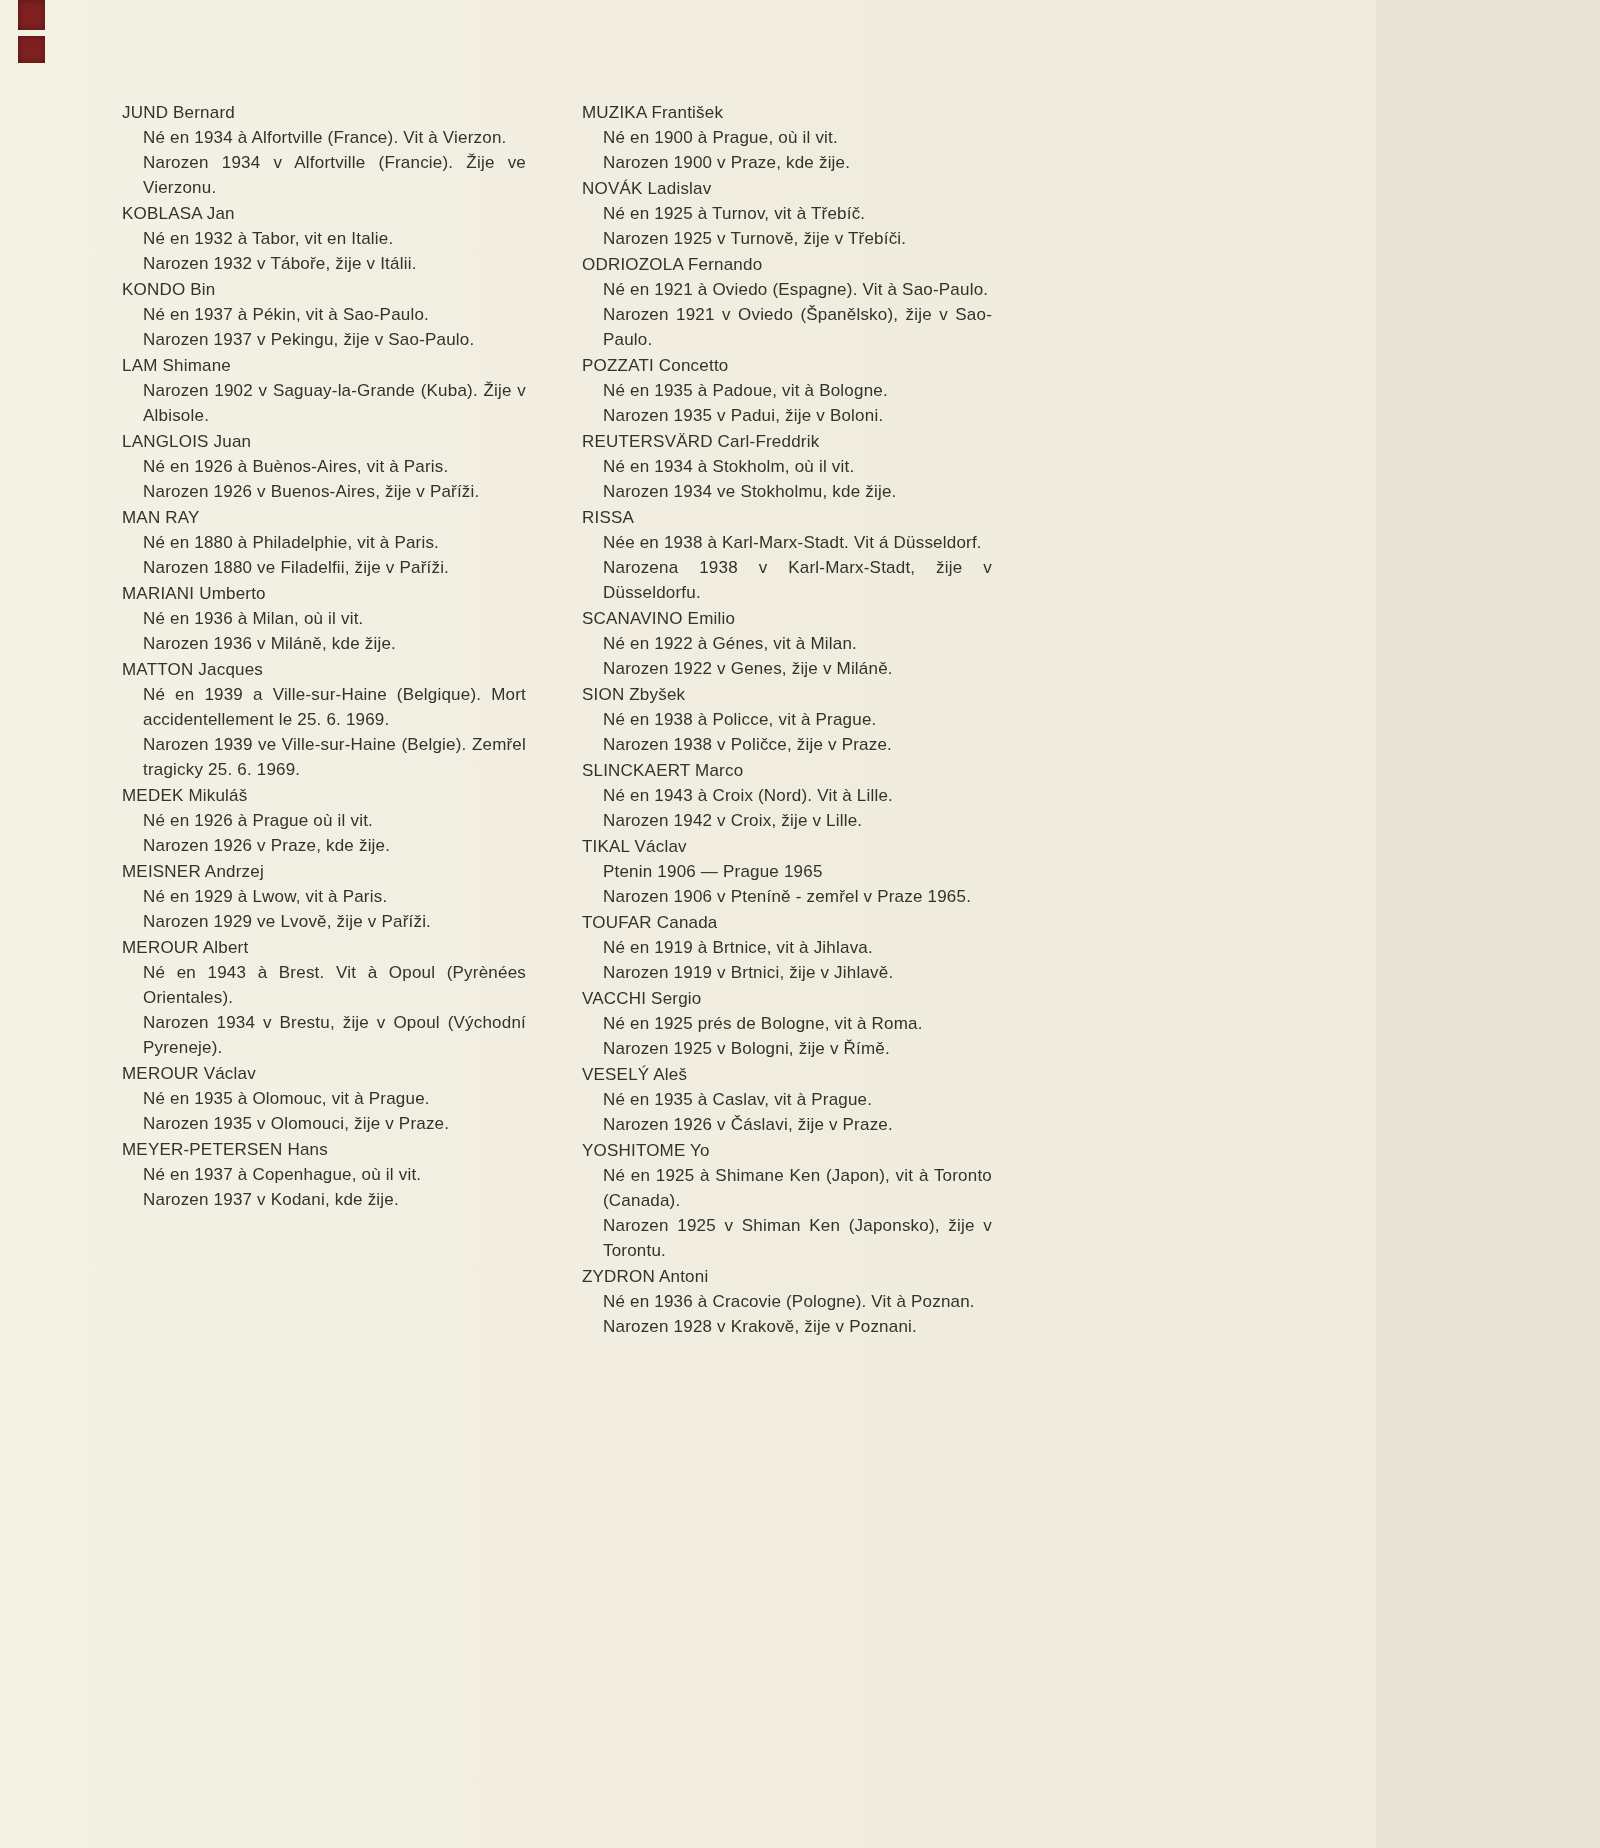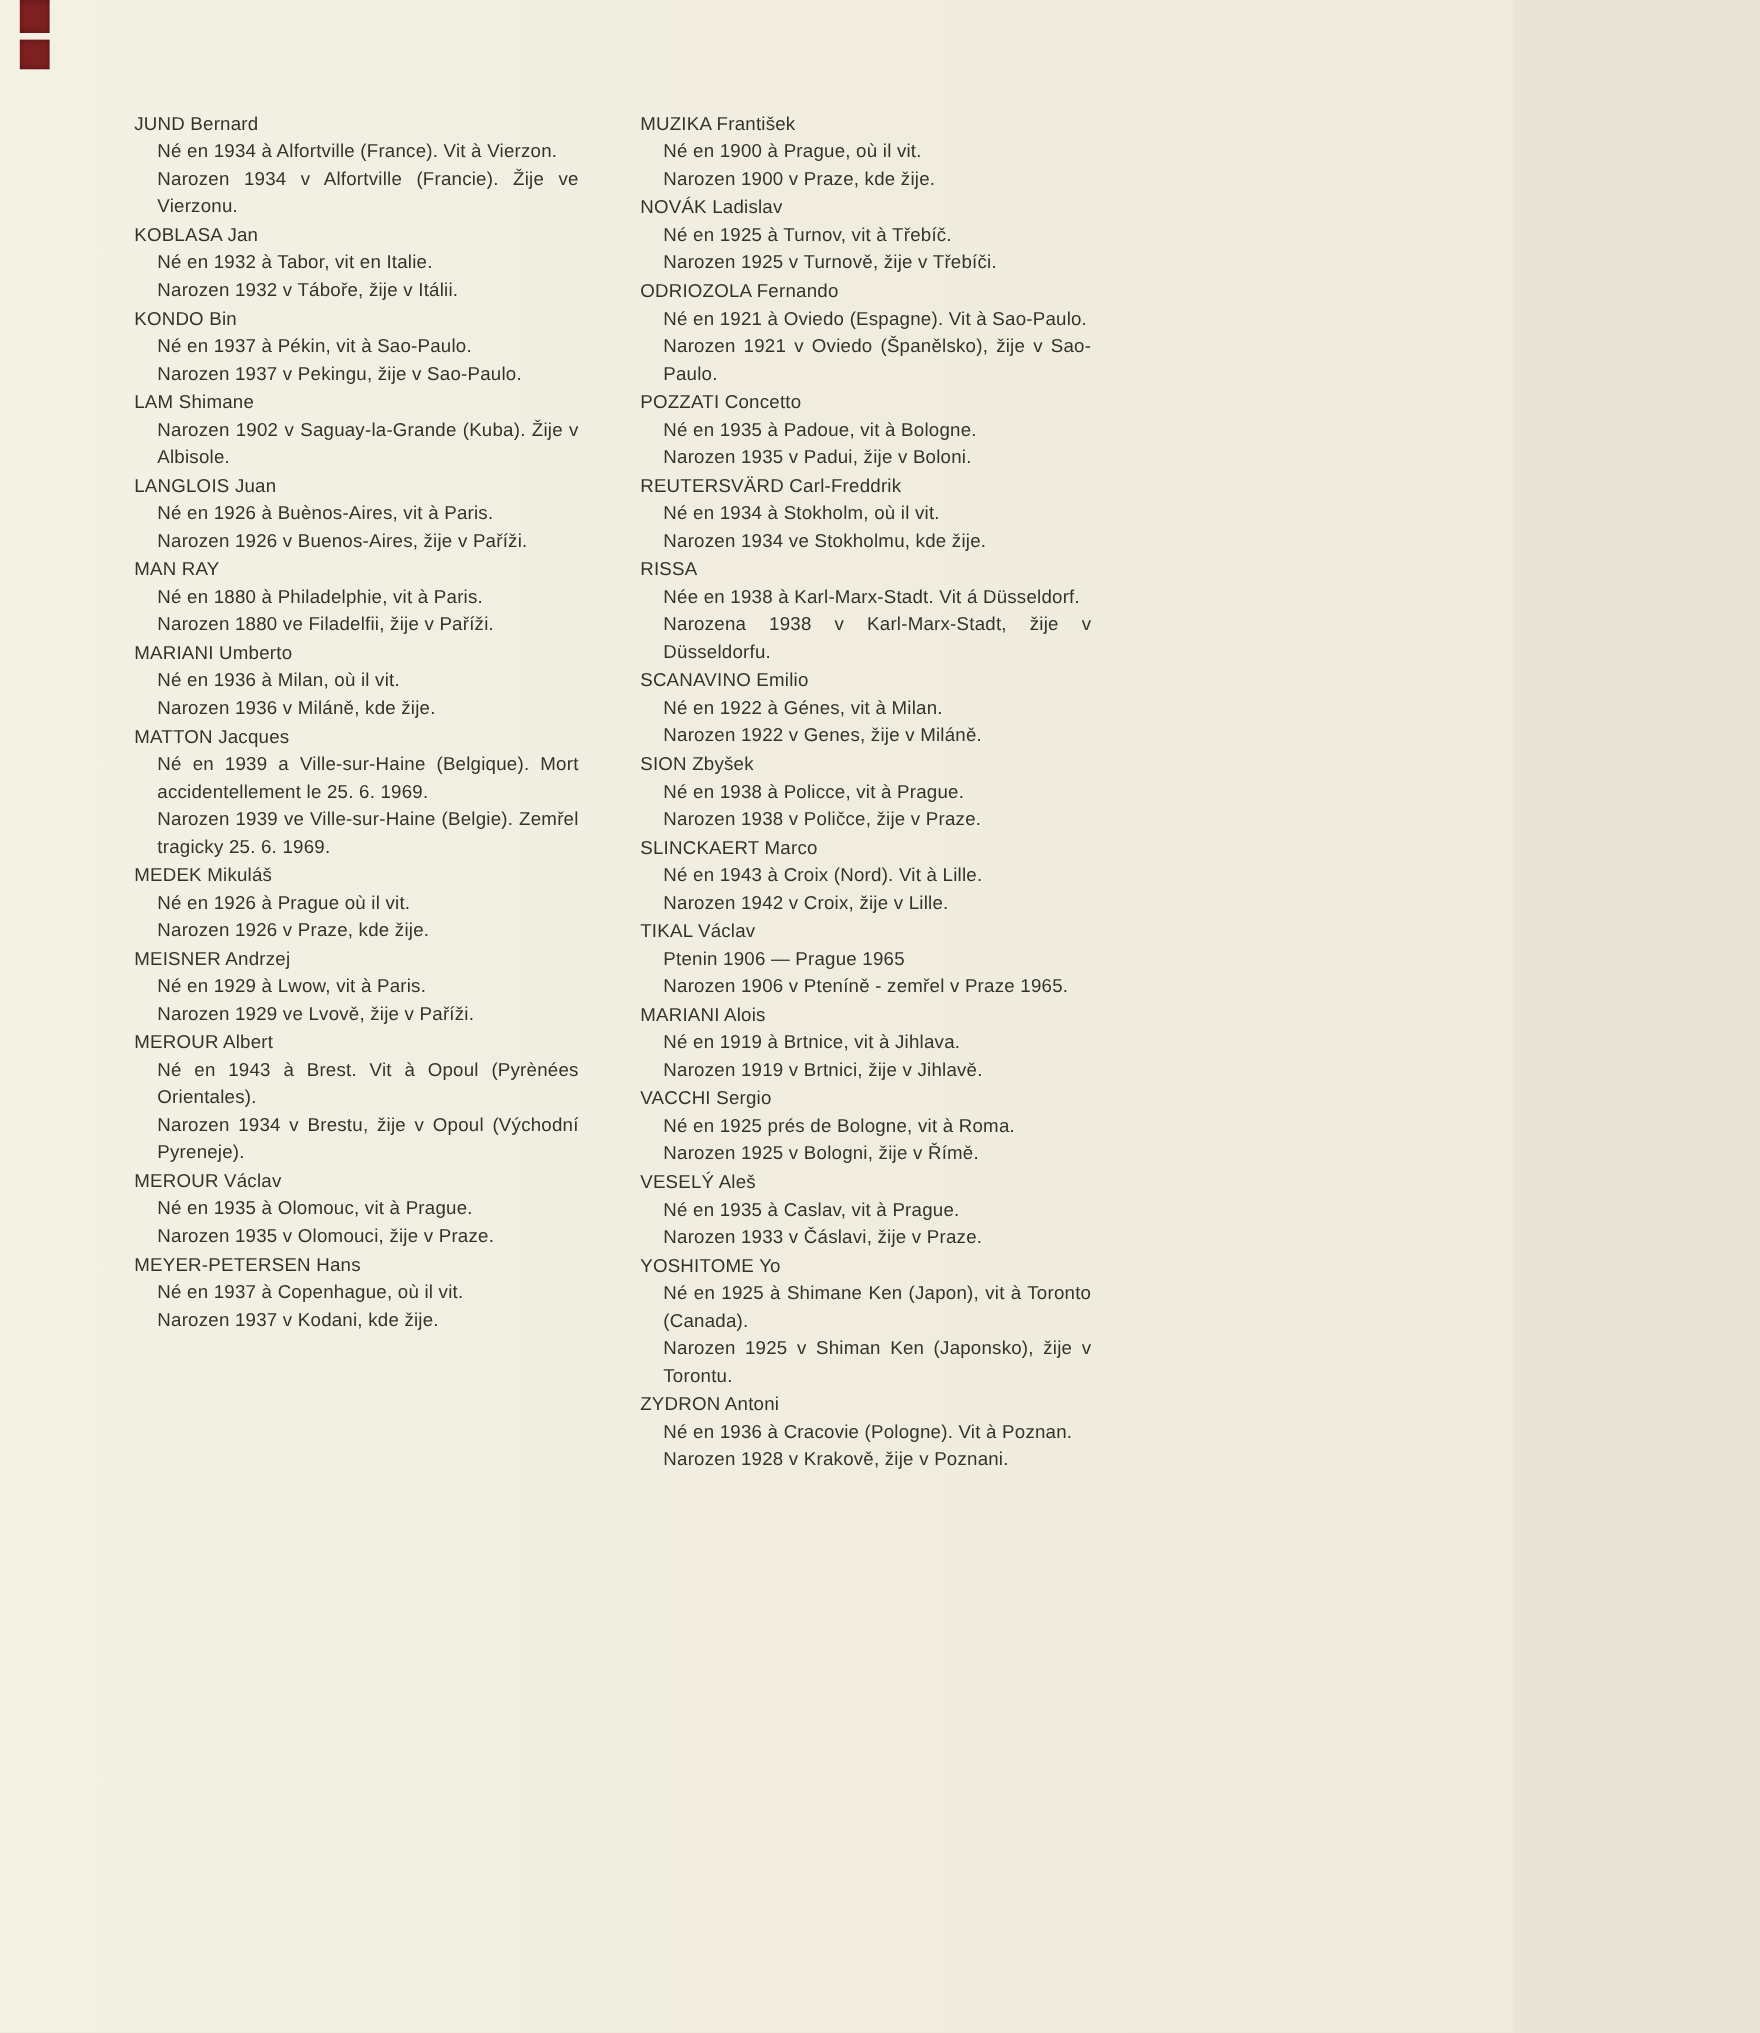--- a/index.html
+++ b/index.html
@@ -189,35 +189,35 @@
         <p class="bio">Narozen 1942 v Croix, žije v Lille.</p>
       </div>
 
   <div class="entry">
     <div class="entry-name">TIKAL Václav</div>
   <p class="bio">Ptenin 1906 — Prague 1965</p>
         <p class="bio">Narozen 1906 v Pteníně - zemřel v Praze 1965.</p>
       </div>
 
   <div class="entry">
-    <div class="entry-name">MARIANI Alois</div>
+    <div class="entry-name">TOUFAR Canada</div>
   <p class="bio">Né en 1919 à Brtnice, vit à Jihlava.</p>
         <p class="bio">Narozen 1919 v Brtnici, žije v Jihlavě.</p>
       </div>
 
   <div class="entry">
     <div class="entry-name">VACCHI Sergio</div>
   <p class="bio">Né en 1925 prés de Bologne, vit à Roma.</p>
         <p class="bio">Narozen 1925 v Bologni, žije v Římě.</p>
       </div>
 
   <div class="entry">
     <div class="entry-name">VESELÝ Aleš</div>
   <p class="bio">Né en 1935 à Caslav, vit à Prague.</p>
-        <p class="bio">Narozen 1933 v Čáslavi, žije v Praze.</p>
+        <p class="bio">Narozen 1926 v Čáslavi, žije v Praze.</p>
       </div>
 
   <div class="entry">
     <div class="entry-name">YOSHITOME Yo</div>
   <p class="bio">Né en 1925 à Shimane Ken (Japon), vit à Toronto (Canada).</p>
         <p class="bio">Narozen 1925 v Shiman Ken (Japonsko), žije v Torontu.</p>
       </div>
 
   <div class="entry">
     <div class="entry-name">ZYDRON Antoni</div>

